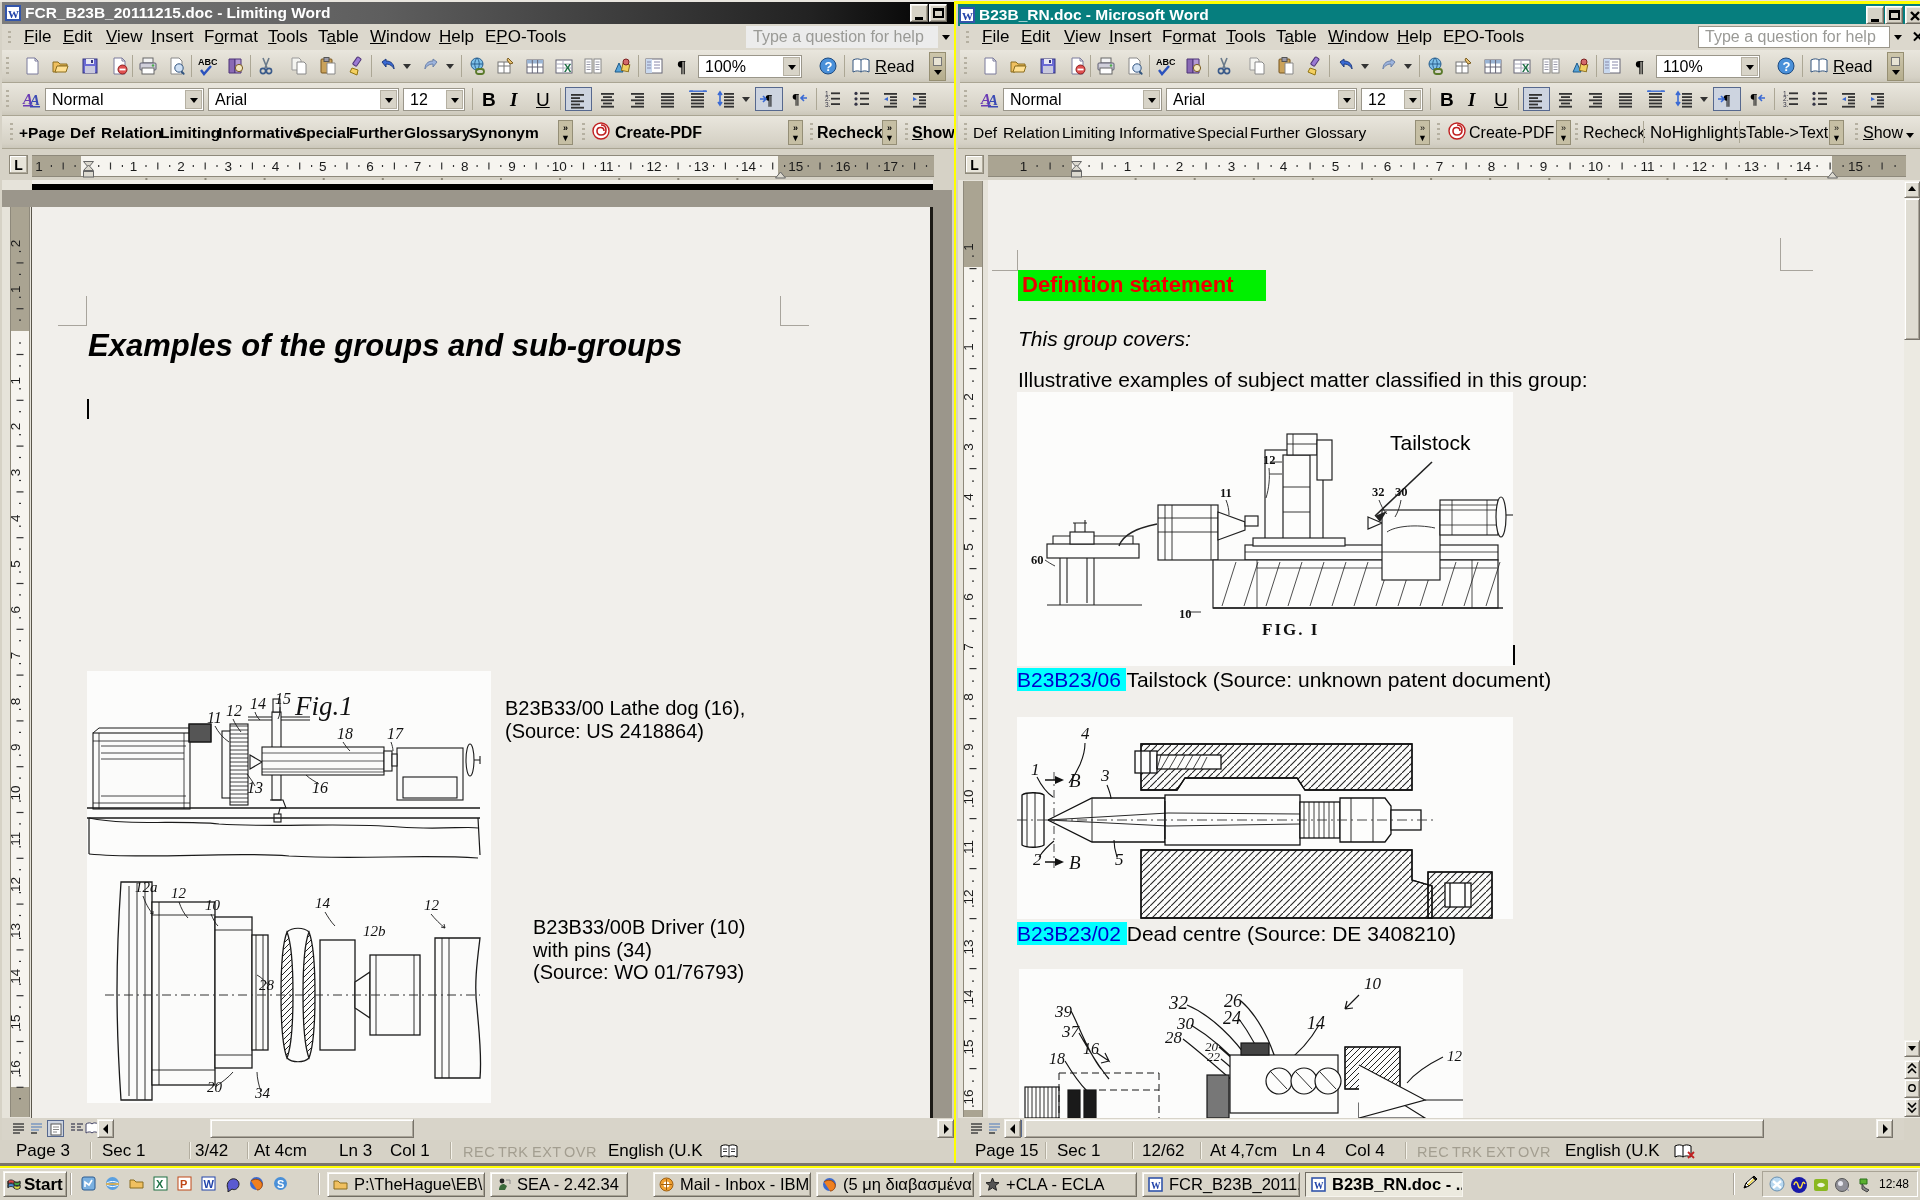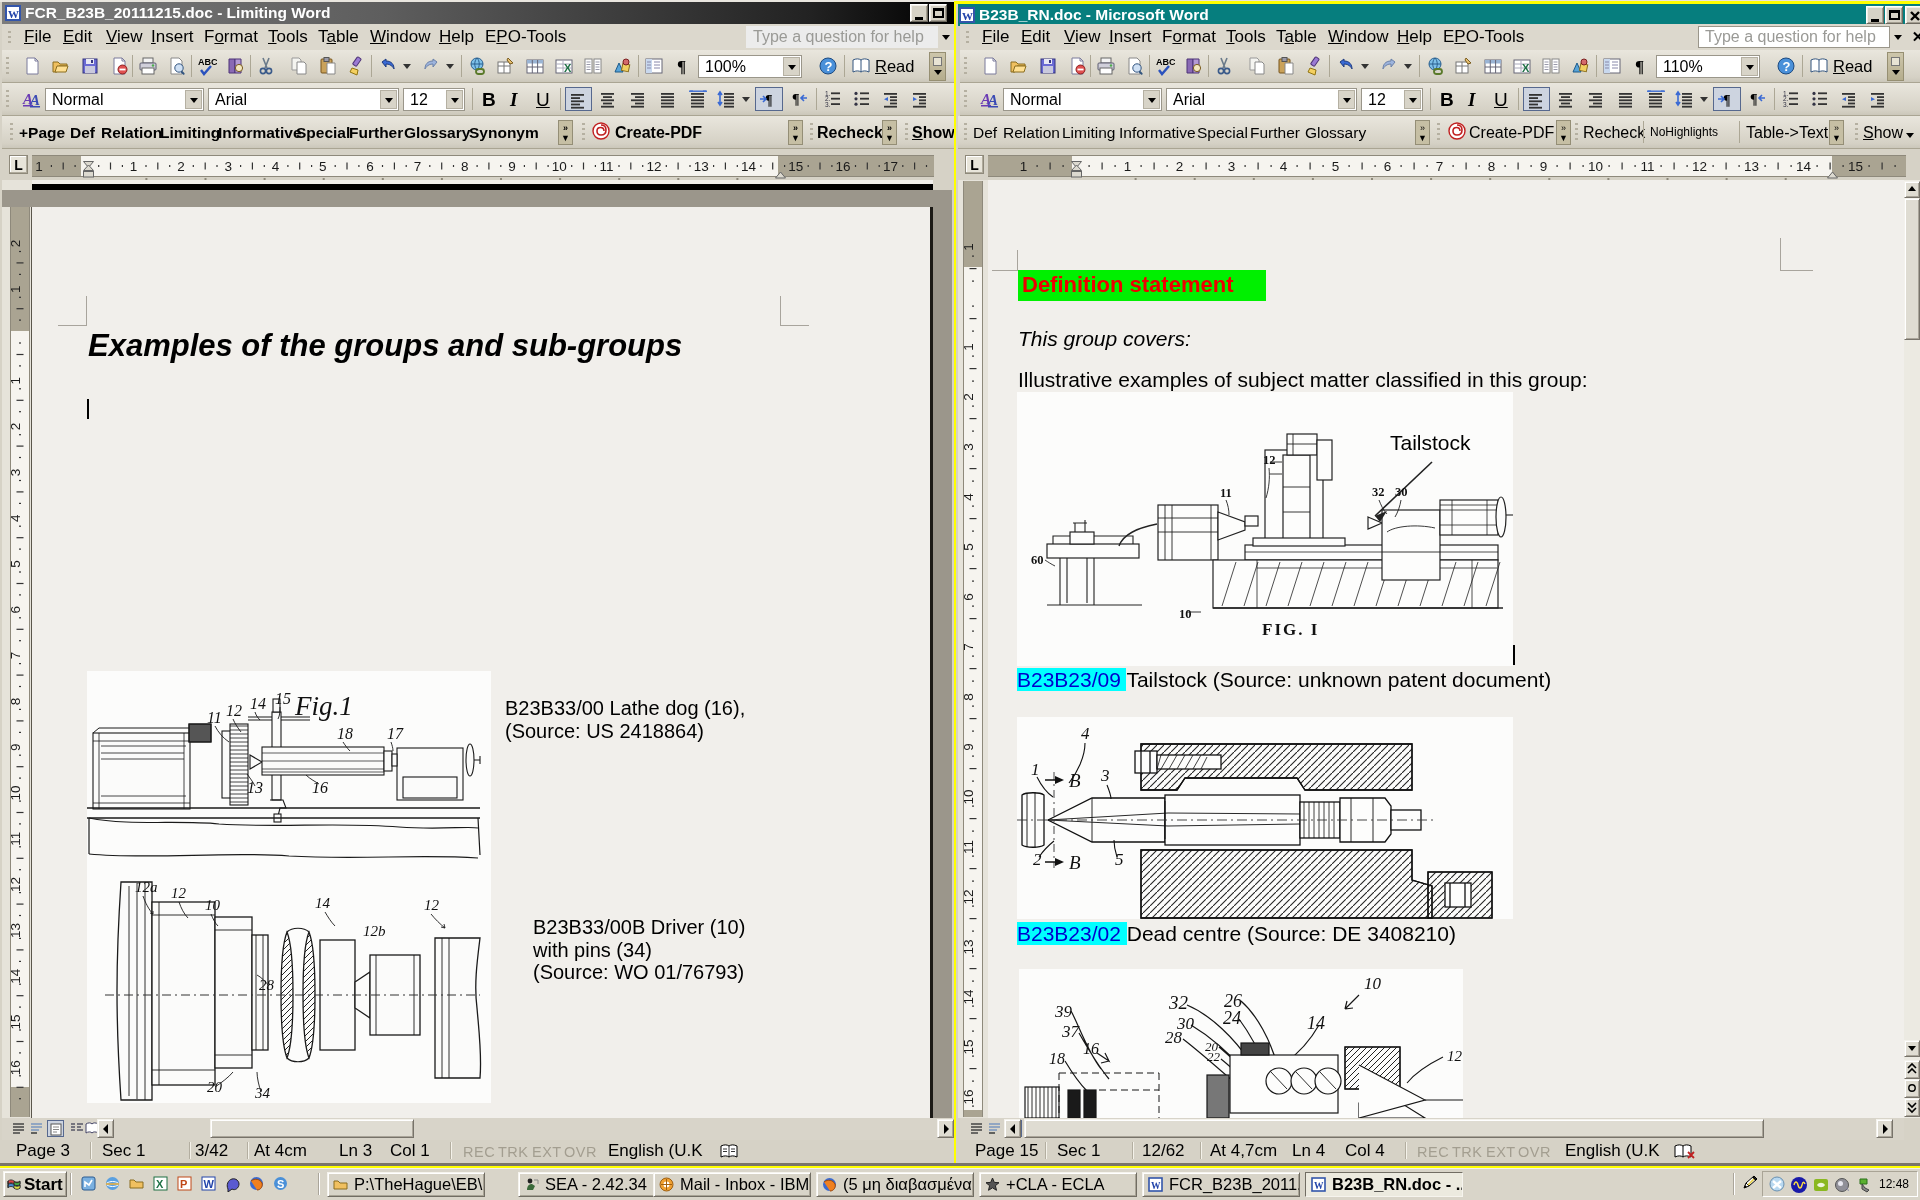--- a/index.html
+++ b/index.html
@@ -1159,21 +1159,21 @@
         <path d="M10 4c3 0 5 2 5 5s-2 5-5 5-4-2-4-4 1.5-3.5 3.5-3.5S13 8 13 10" fill="none" stroke="#c02020" stroke-width="1.6"></path>
       </svg></div>
     <div class="tb3t" style="left:511px;font-size:16px;">Create-PDF</div>
     <div class="chev" style="left:598px;">
       <div style="margin-top:3px;">»</div>
       <div style="margin-top:2px;">▼</div>
     </div>
     <div class="dots" style="left:617px;"></div>
     <div class="tb3t" style="left:625px;font-size:16px;">Recheck</div>
     <div class="tsep" style="left:685px;"></div>
-    <div class="tb3t" style="left:692px;font-size:12px;text-align:center;">NoHighlights</div>
+    <div class="tb3t" style="left:692px;font-size:17px;text-align:center;">NoHighlights</div>
     <div class="tsep" style="left:781px;"></div>
     <div class="tb3t" style="left:788px;font-size:16px;">Table-&gt;Text</div>
     <div class="chev" style="left:871px;">
       <div style="margin-top:3px;">»</div>
       <div style="margin-top:2px;">▼</div>
     </div>
     <div class="dots" style="left:897px;"></div>
     <div class="tb3t" style="left:905px;font-size:16px;"><span style="text-decoration:underline;">S</span>how</div>
     <div class="abs" style="left:946px;top:13px;width:12px;height:12px;">
       <div class="arr-d" style="border-top-color:#000;"></div>
@@ -1418,21 +1418,21 @@
       <text x="203" y="105" font-size="12.5" font-weight="bold" font-family="Liberation Serif" fill="#111">11</text>
       <text x="355" y="104" font-size="12.5" font-weight="bold" font-family="Liberation Serif" fill="#111">32</text>
       <text x="378" y="104" font-size="12.5" font-weight="bold" font-family="Liberation Serif" fill="#111">30</text>
       <text x="14" y="172" font-size="12.5" font-weight="bold" font-family="Liberation Serif" fill="#111">60</text>
       <text x="162" y="226" font-size="12.5" font-weight="bold" font-family="Liberation Serif" fill="#111">10</text>
       <g stroke="#222" stroke-width="0.9" fill="none">
         <path d="M252 76c1 10 0 20-3 30M209 108c2 5 3 10 3 15M362 108c2 5 4 10 8 14M384 108c-1 6-3 12-6 17M28 168c3 2 6 4 10 6M170 220h14"></path>
       </g>
     </svg></div>
 <div class="abs" style="left:1513px;top:645px;width:2px;height:20px;background:#000;"></div>
-<div class="doctext" style="left:1017px;top:668px;font-size:21px;"><span style="background:#00ffff;color:#0000cc;">B23B23/09 </span>Tailstock (Source: unknown patent document)</div>
+<div class="doctext" style="left:1017px;top:668px;font-size:21px;"><span style="background:#00ffff;color:#0000cc;">B23B23/06 </span>Tailstock (Source: unknown patent document)</div>
 <div class="abs" style="left:1017px;top:717px;width:496px;height:202px;background:#fcfcfb;"><svg width="496" height="202" viewBox="0 0 496 202">
       <defs>
         <pattern id="hr2" width="7" height="7" patternUnits="userSpaceOnUse">
           <path d="M0 7L7 0" stroke="#222" stroke-width="1.1"></path>
         </pattern>
       </defs>
       <g stroke="#111" stroke-width="1.3" fill="none">
         <path d="M124 27h271v46h-107l-8-12h-112l-8 12h-36z" fill="url(#hr2)"></path>
         <path d="M124 27h271v46h-107l-8-12h-112l-8 12h-36z"></path>
         <rect x="118" y="34" width="22" height="22" fill="#fdfdfc"></rect>
@@ -1643,21 +1643,21 @@
       <circle cx="8.5" cy="8.5" r="6.5" fill="#4a90d8"></circle>
       <text x="5" y="13" font-size="11" font-weight="bold" fill="#fff" font-family="Liberation Sans">S</text>
     </svg></div>
 <div class="abs" style="left:318px;top:1173px;width:2px;height:22px;border-left:1px solid #aaa59a;border-right:1px solid #fff;"></div>
 <div class="tbtn" style="left:327px;width:158px;">
     <svg width="15" height="15" style="position:absolute;left:5px;top:4px;">
       <path d="M1 12V4h4l2 2h7v6z" fill="#f0c060" stroke="#8a6d1f"></path>
     </svg>
     <span style="position:absolute;left:26px;top:0;">P:\TheHague\EB\...</span>
   </div>
-<div class="tbtn" style="left:518px;width:158px;">
+<div class="tbtn" style="left:490px;width:138px;">
     <svg width="15" height="15" style="position:absolute;left:5px;top:4px;">
       <circle cx="6" cy="4" r="2.4" fill="#222"></circle>
       <path d="M3 13c0-4 2-6 5-6l3 2-2 4z" fill="#3a6a3a"></path>
       <path d="M10 3h4v4" stroke="#888" fill="none"></path>
     </svg>
     <span style="position:absolute;left:26px;top:0;">SEA - 2.42.34</span>
   </div>
 <div class="tbtn" style="left:653px;width:158px;">
     <svg width="15" height="15" style="position:absolute;left:5px;top:4px;">
       <circle cx="7.5" cy="7.5" r="6.5" fill="#f0a030" stroke="#a06010"></circle>

